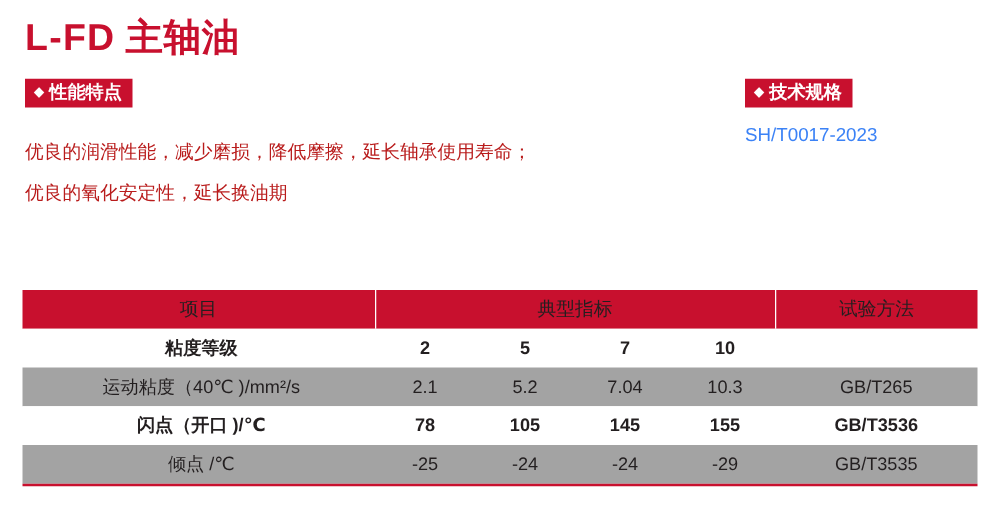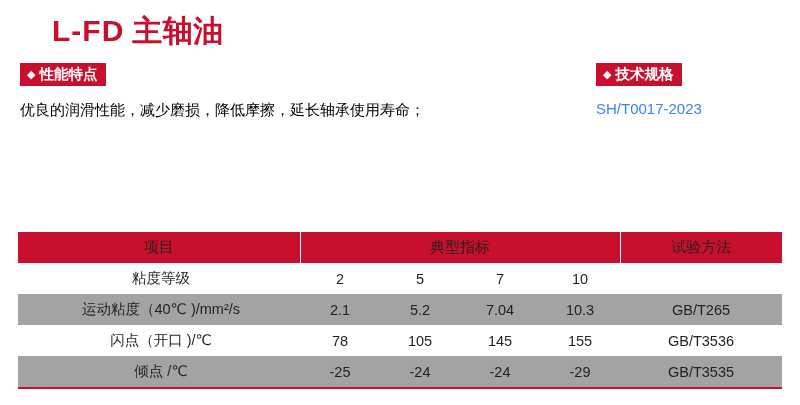--- a/index.html
+++ b/index.html
@@ -24,21 +24,20 @@
   
   .title {
     font-size: 30px;
     font-weight: bold;
     color: #c8102e;
     letter-spacing: 0.5px;
     padding-top: 14px;
     padding-left: 2px;
     line-height: 1.1;
     white-space: nowrap;
-    margin-left: 32px;
   }
   .title .t-latin { letter-spacing: 1px; }
   .title .t-cjk { margin-left: 8px; }
 
   
   .headers-row {
     position: relative;
     margin-top: 16px;
     height: 26px;
   }
@@ -78,24 +77,24 @@
     margin-top: 10px;
     height: 120px;
   }
   .features {
     position: absolute;
     left: 2px;
     top: 0;
     width: 560px;
   }
   .features p {
-    margin: 0 0 7px 0;
+    margin: 12px 0 7px 0;
     font-size: 15px;
     line-height: 1.42;
-    color: #000000;
+    color: #b91c1c;
     white-space: nowrap;
   }
   .spec {
     position: absolute;
     left: 578px;
     top: 1px;
     font-size: 15px;
     color: #3b82f6;
     white-space: nowrap;
   }
@@ -129,20 +128,21 @@
     font-size: 15px;
     height: 32px;
     border-right: 1px solid #ffffff;
   }
   thead th:last-child { border-right: none; }
   tbody tr.shade td {
     background: #a3a3a3;
   }
   tbody tr.plain td {
     background: #ffffff;
+    font-weight: bold;
   }
   tbody td.colname {
     padding-left: 4px;
   }
   .tbl-bottom-rule {
     width: 764px;
     height: 2px;
     background: #c8102e;
   }
 </style>
@@ -162,20 +162,21 @@
     </div>
     <div class="chip chip-right">
       <span class="diamond">◆</span>
       <span>技术规格</span>
     </div>
   </div>
 
   <div class="body-area">
     <div class="features">
       <p>优良的润滑性能，减少磨损，降低摩擦，延长轴承使用寿命；</p>
+      <p>优良的氧化安定性，延长换油期</p>
     </div>
     <div class="spec">SH/T0017-2023</div>
   </div>
 
   <div class="table-wrap">
     <table class="spec-table">
       <colgroup>
         <col style="width:282px">
         <col style="width:80px">
         <col style="width:80px">

